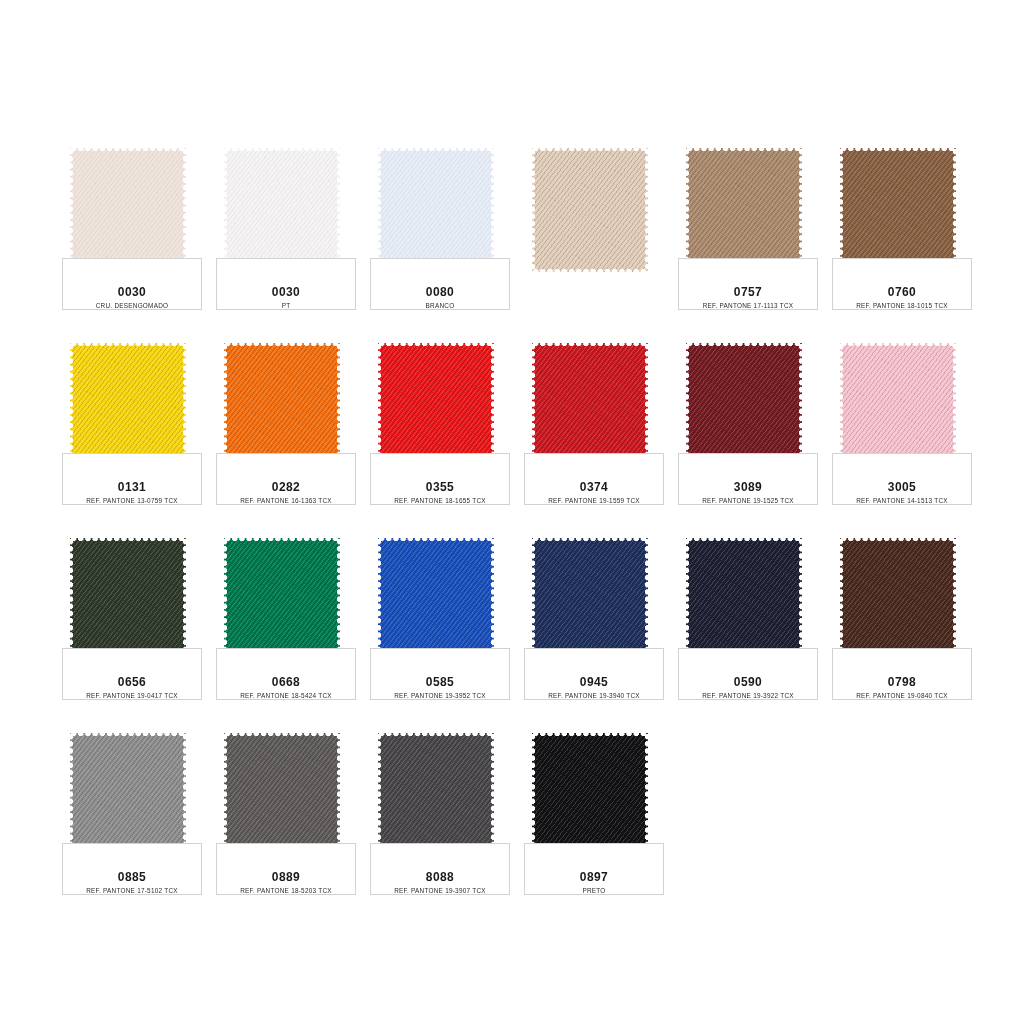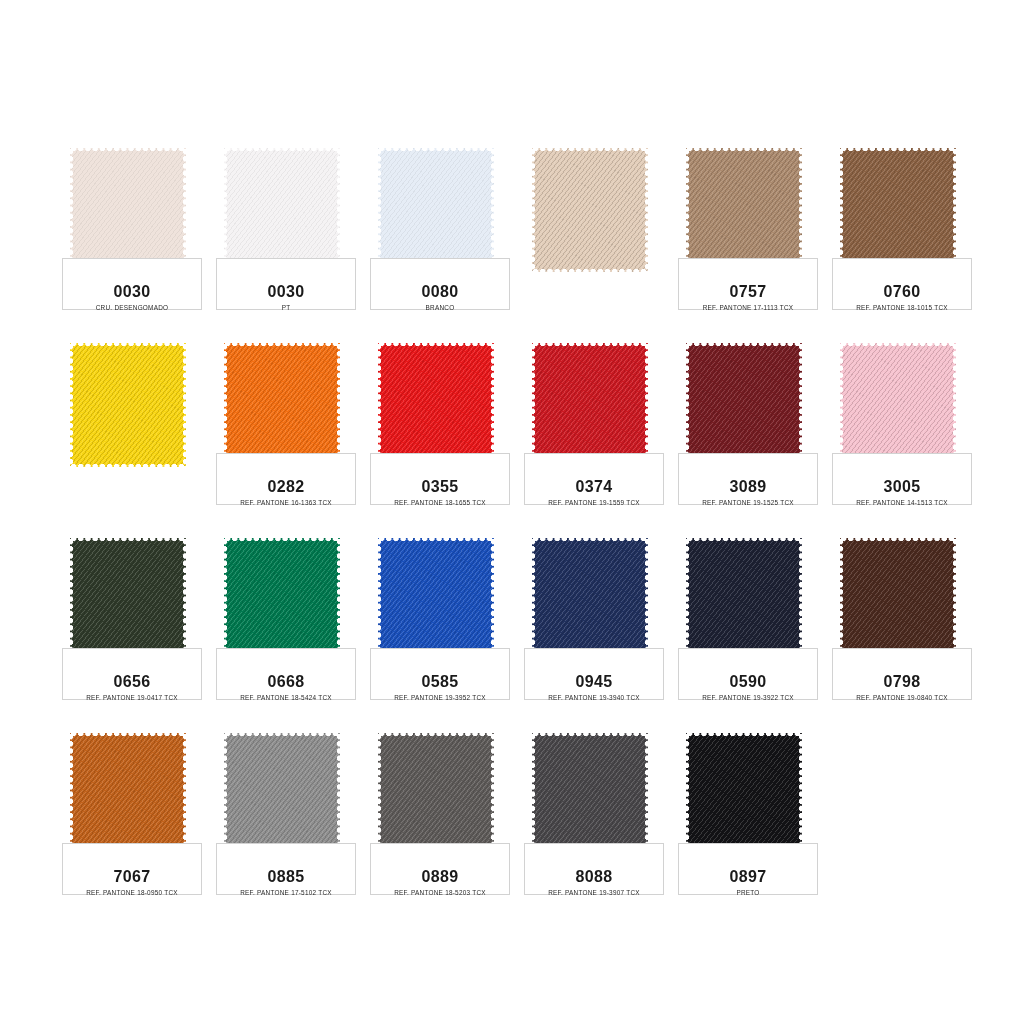--- a/index.html
+++ b/index.html
@@ -110,21 +110,21 @@
     border: 1px solid #d2d2d2;
     box-sizing: border-box;
     display: flex;
     flex-direction: column;
     align-items: center;
     justify-content: center;
     padding-top: 3px;
   }
 
   .label-code {
-    font-size: 16px;
+    font-size: 12px;
     font-weight: bold;
     color: #1a1a1a;
     letter-spacing: 0.4px;
     line-height: 1.05;
     margin-top: 24px;
   }
 
   .label-desc {
     margin-top: 3px;
     font-size: 6.4px;
@@ -186,20 +186,24 @@
         </div>
         <div class="label-card">
           <div class="label-code">0760</div>
           <div class="label-desc">REF. PANTONE 18-1015 TCX</div>
         </div>
       </div>
       <div class="swatch-cell">
         <div class="fabric-wrap">
           <div class="fabric" style="background-color: rgb(248, 213, 17);"></div>
         </div>
+        <div class="label-card">
+          <div class="label-code">0131</div>
+          <div class="label-desc">REF. PANTONE 13-0759 TCX</div>
+        </div>
       </div>
       <div class="swatch-cell">
         <div class="fabric-wrap">
           <div class="fabric" style="background-color: rgb(243, 111, 18);"></div>
         </div>
         <div class="label-card">
           <div class="label-code">0282</div>
           <div class="label-desc">REF. PANTONE 16-1363 TCX</div>
         </div>
       </div>
@@ -288,29 +292,20 @@
         <div class="fabric-wrap">
           <div class="fabric" style="background-color: rgb(75, 42, 31);"></div>
         </div>
         <div class="label-card">
           <div class="label-code">0798</div>
           <div class="label-desc">REF. PANTONE 19-0840 TCX</div>
         </div>
       </div>
       <div class="swatch-cell">
         <div class="fabric-wrap">
-          <div class="fabric" style="background-color: rgb(192, 97, 27);"></div>
-        </div>
-        <div class="label-card">
-          <div class="label-code">7067</div>
-          <div class="label-desc">REF. PANTONE 18-0950 TCX</div>
-        </div>
-      </div>
-      <div class="swatch-cell">
-        <div class="fabric-wrap">
           <div class="fabric" style="background-color: rgb(142, 142, 142);"></div>
         </div>
         <div class="label-card">
           <div class="label-code">0885</div>
           <div class="label-desc">REF. PANTONE 17-5102 TCX</div>
         </div>
       </div>
       <div class="swatch-cell">
         <div class="fabric-wrap">
           <div class="fabric" style="background-color: rgb(94, 91, 89);"></div>

